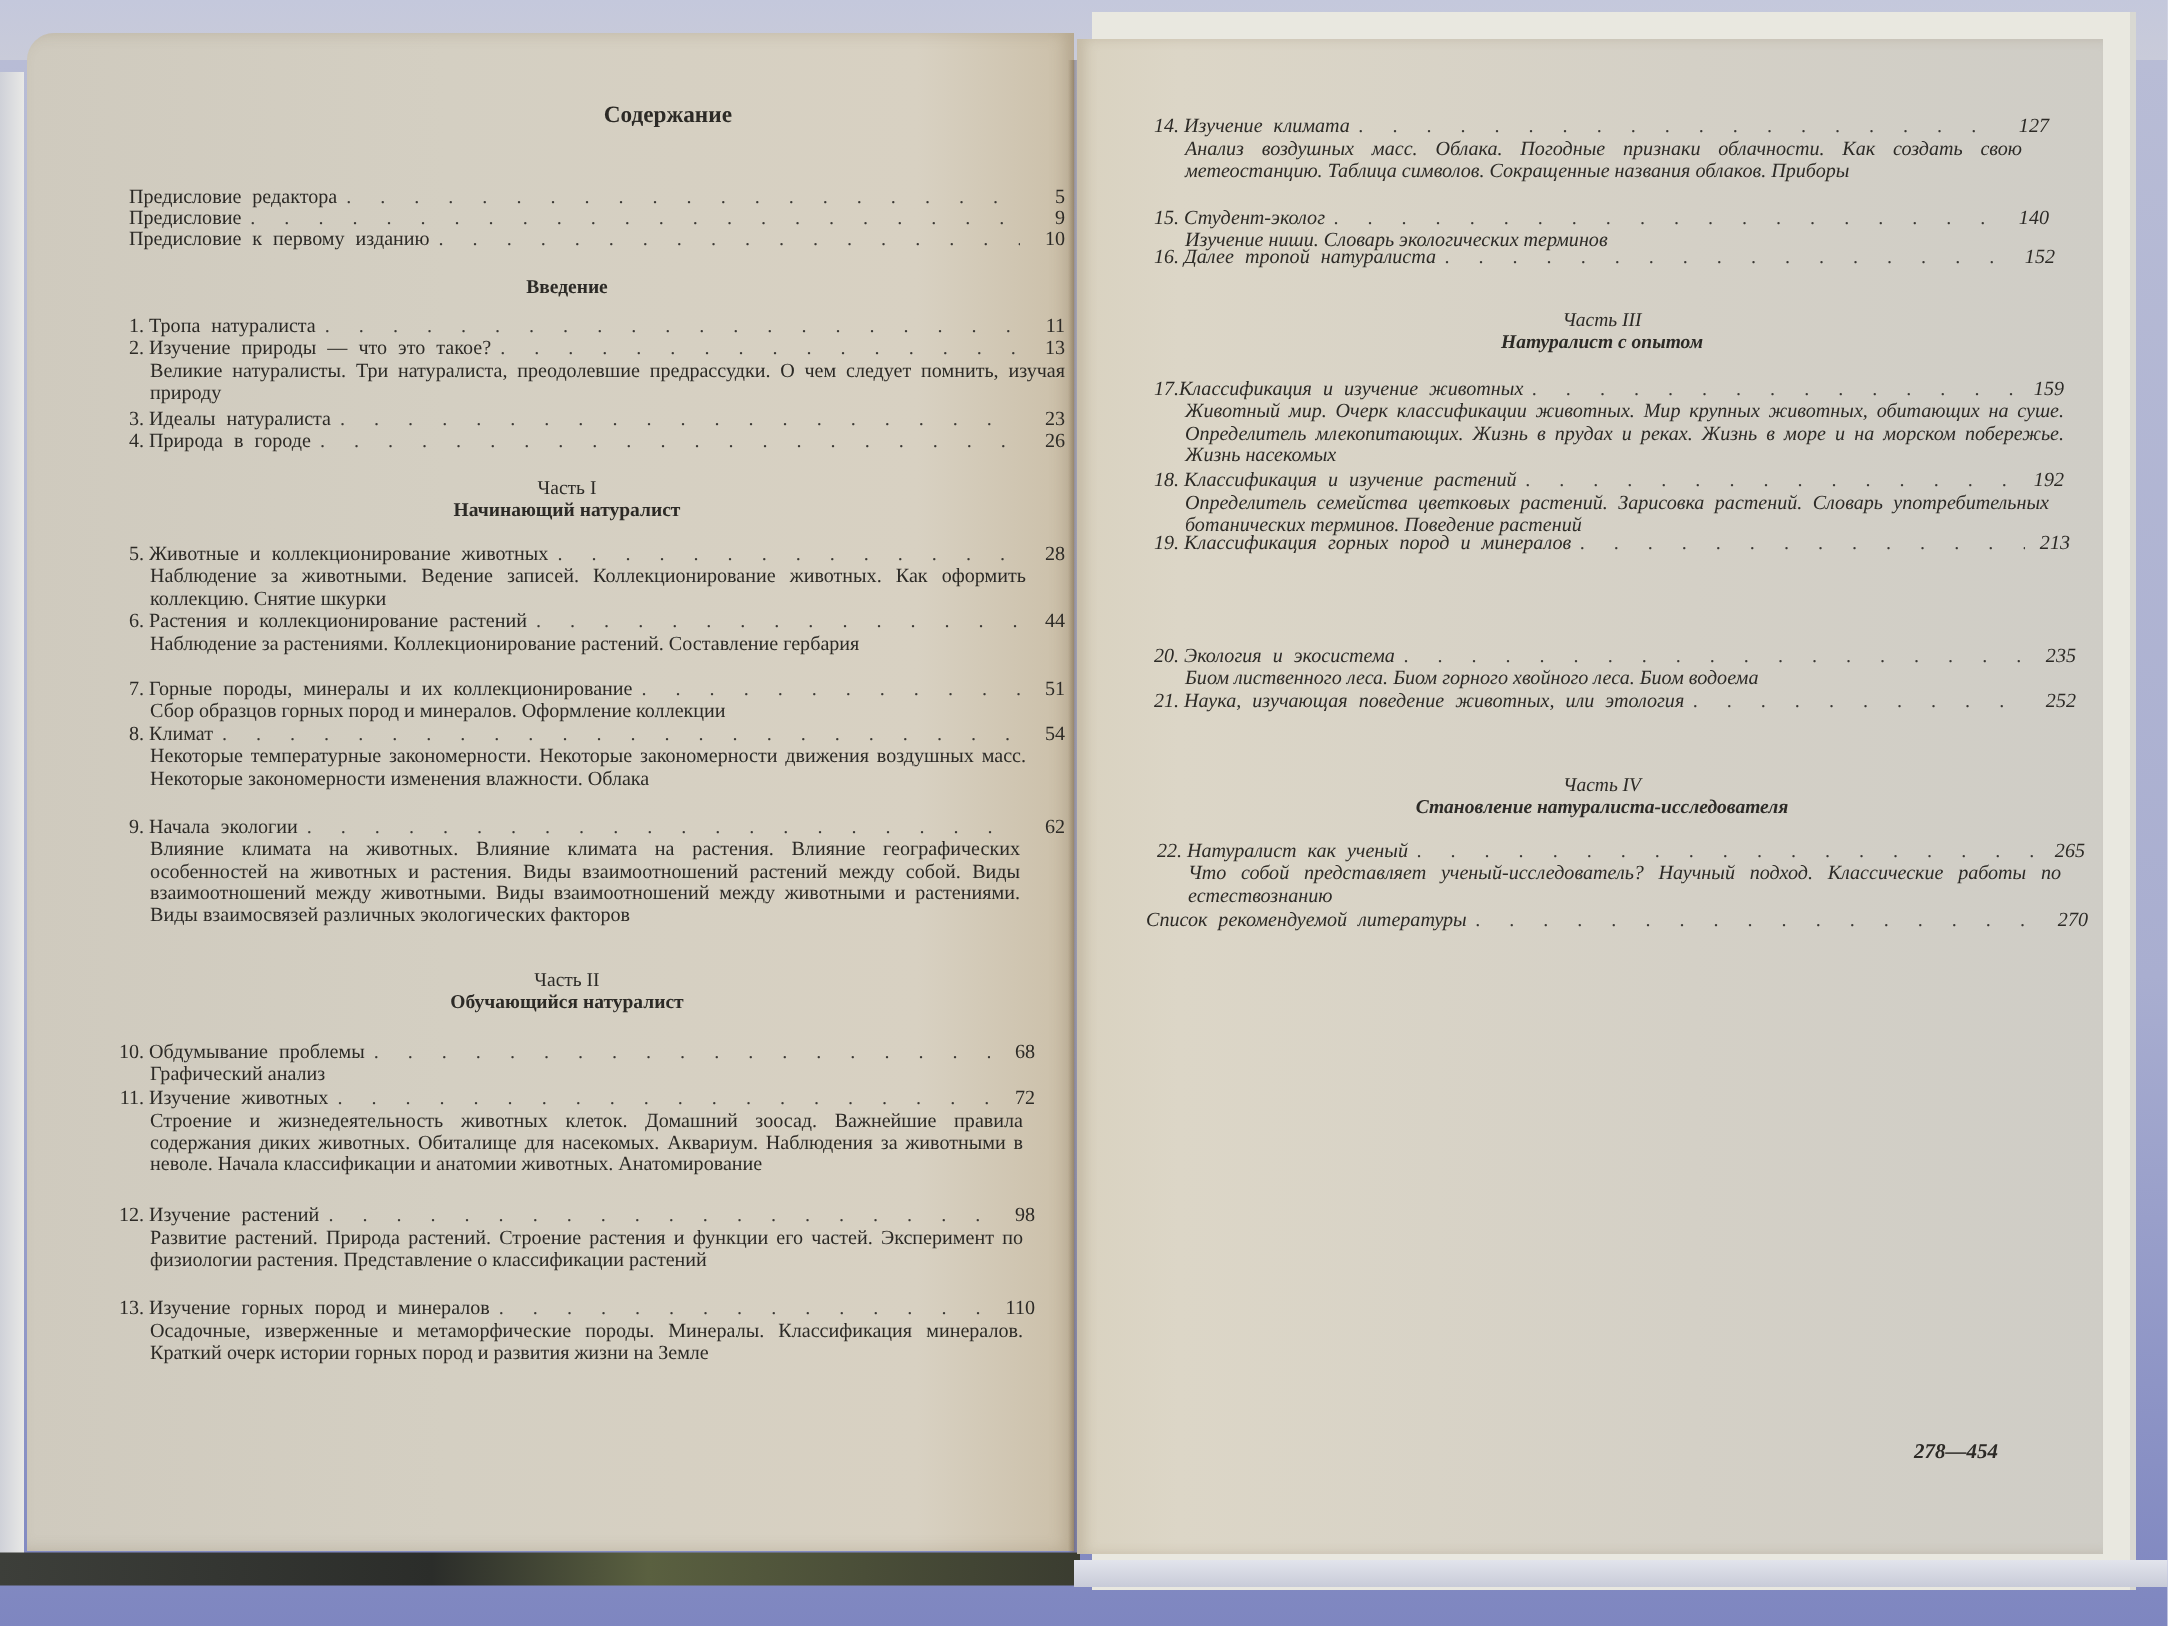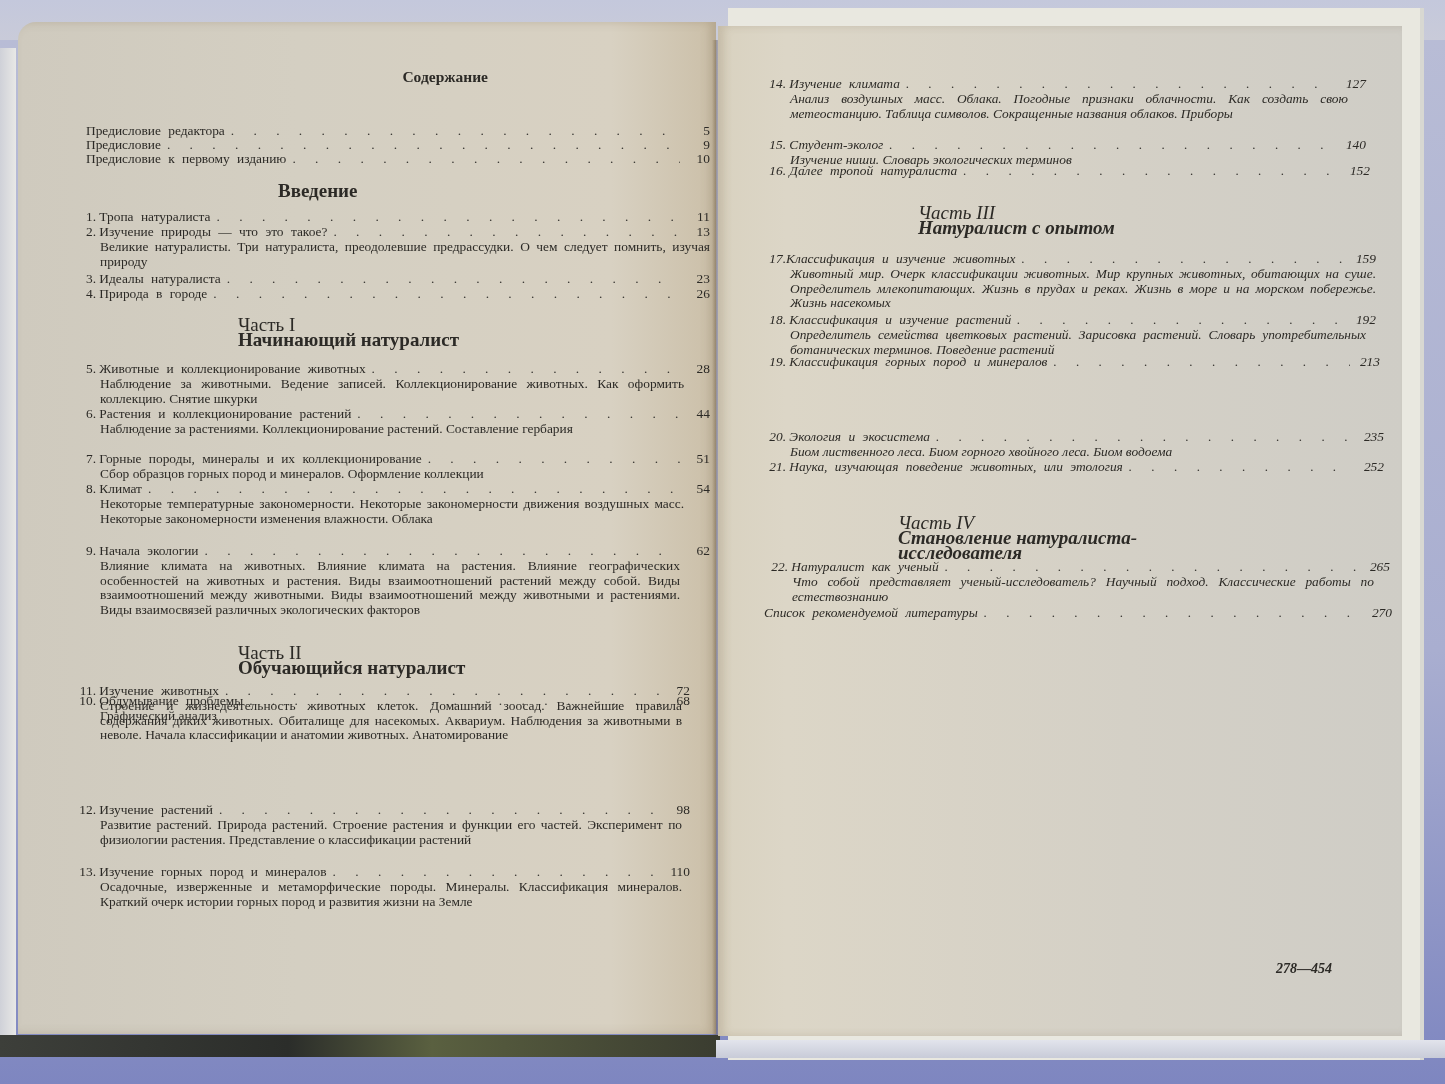--- a/index.html
+++ b/index.html
@@ -31,21 +31,21 @@
   .page.right {
     left:718px; top:26px; width:684px; height:1010px;
     background: linear-gradient(90deg,#d9d2c0 0%,#dcd6c7 10%,#d4d0c6 60%,#cfcdc6 100%);
     box-shadow: inset 6px 0 8px rgba(120,100,70,0.2);
     font-style: italic;
   }
   .gutter { position:absolute; left:712px; top:40px; width:8px; height:995px;
     background:linear-gradient(90deg,rgba(90,70,40,0.0),rgba(90,70,40,0.35),rgba(90,70,40,0.0)); }
 
   .toc-title { position:absolute; font-weight:bold; font-size:15.5px; text-align:right; }
-  .section-head { position:absolute; text-align:left; font-size:19px; }
+  .section-head { position:absolute; text-align:center; font-size:13px; }
   .section-head .part { display:block; }
   .section-head .name { display:block; font-weight:bold; }
   .entry { position:absolute; }
   .entry .row { display:flex; align-items:baseline; white-space:nowrap; }
   .entry .num { display:inline-block; text-align:right; }
   .entry .title { word-spacing:4px; }
   .entry .dots { flex:1; overflow:hidden; margin:0 6px; letter-spacing:8px; color:#3a3834; }
   .entry .dots::before { content:". . . . . . . . . . . . . . . . . . . . . . . . . . . . . . . . . . . . . . . . . . . . . . . . . . . . . . . . . . . . . . . . . . . . ."; }
   .entry .pg { text-align:right; min-width:24px; }
   .entry .desc { text-align:justify; text-align-last:left; }
@@ -131,21 +131,21 @@
 
   <div class="section-head" style="left:220px; top:624px; width:280px;">
     <span class="part">Часть II</span>
     <span class="name">Обучающийся натуралист</span>
   </div>
 
   <div class="entry" style="left:56px; top:672px; width:616px;">
     <div class="row"><span class="num" style="width:22px">10.</span>&nbsp;<span class="title">Обдумывание проблемы</span><span class="dots"></span><span class="pg">68</span></div>
     <div class="desc" style="margin-left:26px;">Графический анализ</div>
   </div>
-  <div class="entry" style="left:56px; top:662px; width:616px;">
+  <div class="entry" style="left:56px; top:703px; width:616px;">
     <div class="row"><span class="num" style="width:22px">11.</span>&nbsp;<span class="title">Изучение животных</span><span class="dots"></span><span class="pg">72</span></div>
     <div class="desc" style="margin-left:26px; margin-right:8px;">Строение и жизнедеятельность животных клеток. Домашний зоосад. Важнейшие правила содержания диких животных. Обиталище для насекомых. Аквариум. Наблюдения за животными в неволе. Начала классификации и анатомии животных. Анатомирование</div>
   </div>
   <div class="entry" style="left:56px; top:781px; width:616px;">
     <div class="row"><span class="num" style="width:22px">12.</span>&nbsp;<span class="title">Изучение растений</span><span class="dots"></span><span class="pg">98</span></div>
     <div class="desc" style="margin-left:26px; margin-right:8px;">Развитие растений. Природа растений. Строение растения и функции его частей. Эксперимент по физиологии растения. Представление о классификации растений</div>
   </div>
   <div class="entry" style="left:56px; top:843px; width:616px;">
     <div class="row"><span class="num" style="width:22px">13.</span>&nbsp;<span class="title">Изучение горных пород и минералов</span><span class="dots"></span><span class="pg">110</span></div>
     <div class="desc" style="margin-left:26px; margin-right:8px;">Осадочные, изверженные и метаморфические породы. Минералы. Классификация минералов. Краткий очерк истории горных пород и развития жизни на Земле</div>

